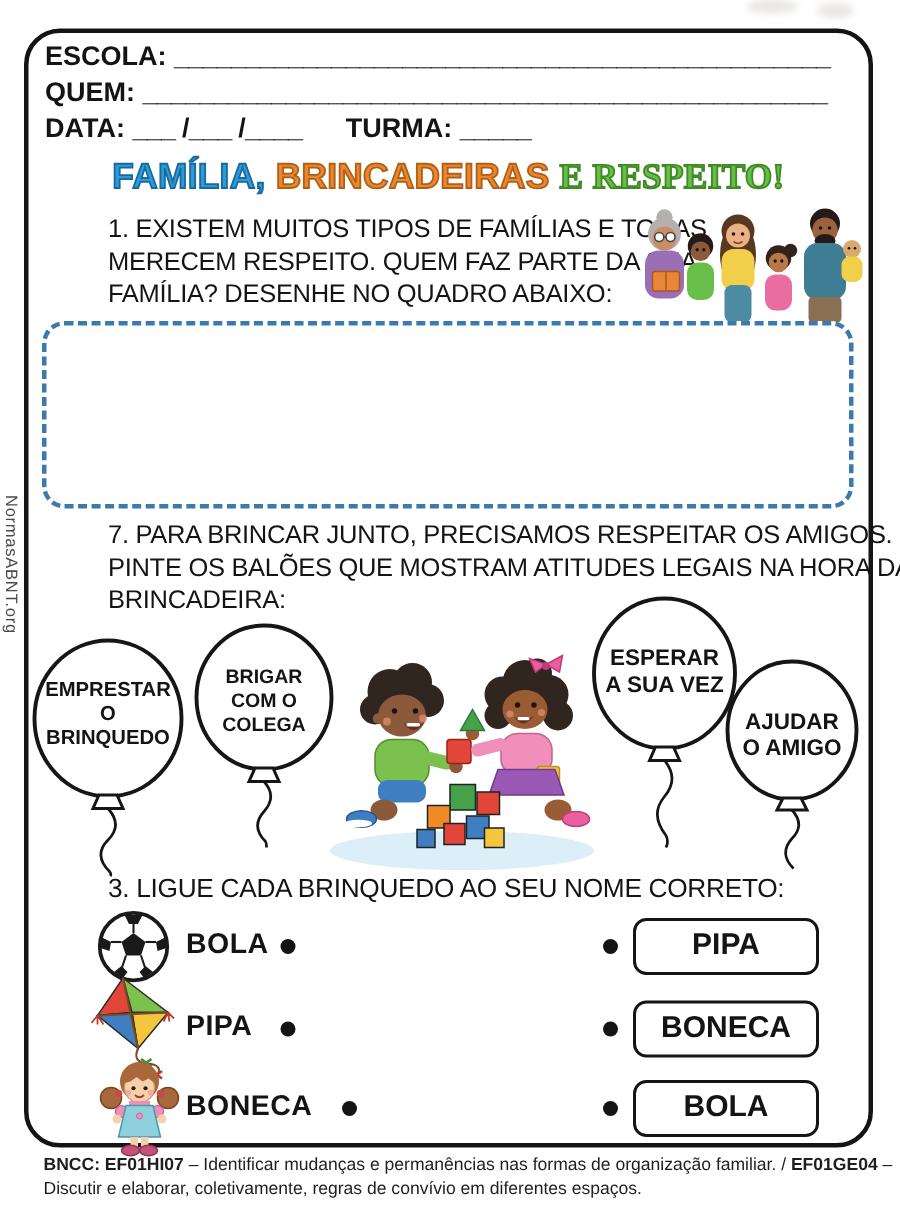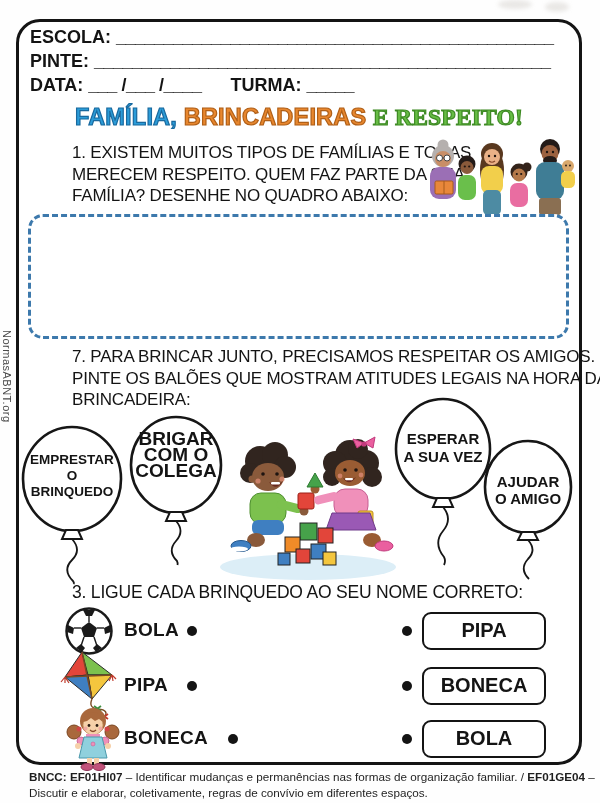--- a/index.html
+++ b/index.html
@@ -39,21 +39,21 @@
 
   #drawbox{position:absolute;left:28px;top:214px;width:541px;height:125px;box-sizing:border-box;
            border:3px dashed #3d79ac;border-radius:15px;background:#fff;}
 
   
   .balloon{position:absolute;}
   .balloon .btxt{position:absolute;left:0;width:100%;text-align:center;font-weight:bold;color:#141414;}
   #b1{left:20px;top:425px;width:104px;height:160px;}
   #b1 .btxt{top:27px;font-size:13.5px;line-height:16px;}
   #b2{left:128px;top:415px;width:96px;height:152px;}
-  #b2 .btxt{top:16px;font-size:19px;line-height:16px;text-align:center;}
+  #b2 .btxt{top:28px;font-size:13px;line-height:16px;text-align:center;}
   #b3{left:393px;top:397px;width:100px;height:176px;}
   #b3 .btxt{top:33px;font-size:15px;line-height:18px;}
   #b4{left:482px;top:439px;width:92px;height:144px;}
   #b4 .btxt{top:34px;font-size:15px;line-height:17px;}
 
   #kids{position:absolute;left:212px;top:427px;}
 
   
   .toy-icon{position:absolute;}
   #toy-ball{left:64px;top:606px;}
@@ -85,21 +85,21 @@
   <div id="watermark">NormasABNT.org</div>
 
   <div id="frame"></div>
 
   <div id="header">
     <div class="hrow">
       <span>ESCOLA:</span>
       <span class="blank">______________________________________________</span>
     </div>
     <div class="hrow">
-      <span>PINTE:</span>
+      <span>QUEM:</span>
       <span class="blank">________________________________________________</span>
     </div>
     <div class="hrow">
       <span>DATA:</span>
       <span class="blank">___ /___ /____</span>
       <span class="turma-label">TURMA:</span>
       <span class="blank">_____</span>
     </div>
   </div>
 

